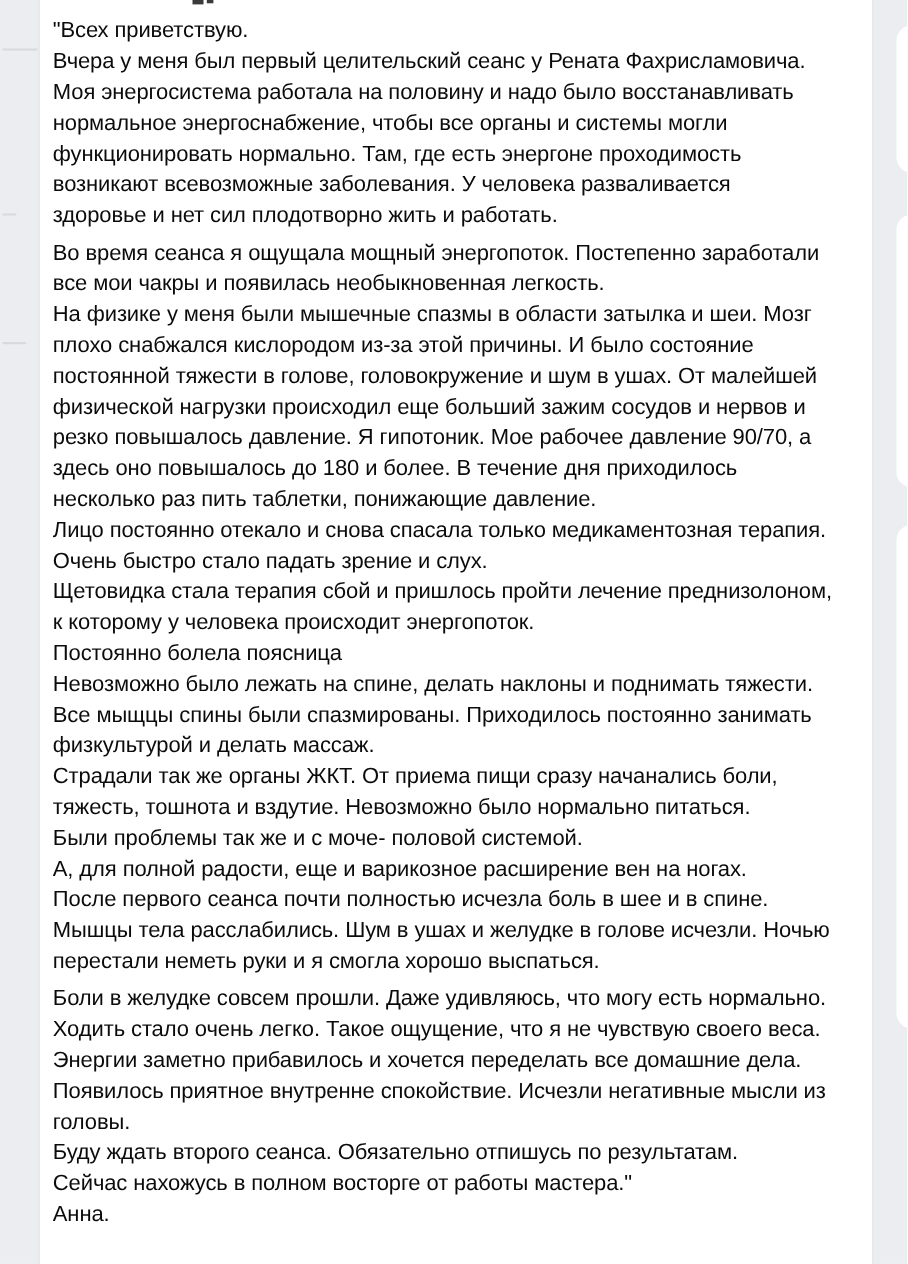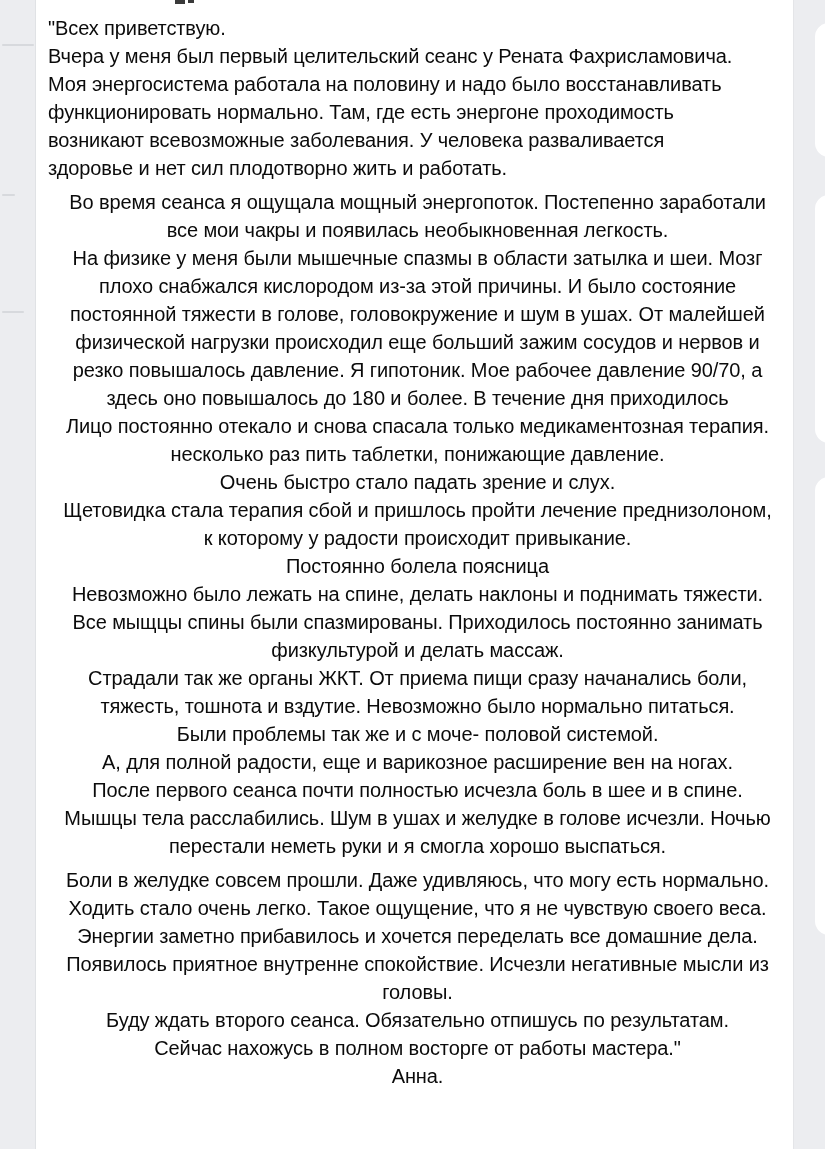--- a/index.html
+++ b/index.html
@@ -27,21 +27,21 @@
   .strip-line.l3{top:311px;left:2px;width:22px;}
   .artifact{position:absolute;background:#3a3a3a;}
   .artifact.a1{left:138px;top:0;width:10px;height:4px;}
   .artifact.a2{left:151px;top:0;width:6px;height:3px;}
   .main-card{
     position:absolute;left:37px;top:0;width:756px;height:1149px;
     background:var(--bg);
     padding:14px 6px 0 11px;
     overflow:hidden;
   }
-  .para + .para{margin-top:6px;text-align:center;}
+  .para + .para{margin-top:6px;}
   .line{
     white-space:pre;
     overflow:hidden;
     height:28px;
     line-height:28px;
     font-size:20px;
     letter-spacing:-0.1px;
     color:var(--text);
   }
   .right-gutter{
@@ -68,38 +68,39 @@
 </div>
 
 <div class="main-card">
   <div class="artifact a1"></div>
   <div class="artifact a2"></div>
   <div id="message-text">
       <div class="para">
         <div class="line">"Всех приветствую.</div>
         <div class="line">Вчера у меня был первый целительский сеанс у Рената Фахрисламовича.</div>
         <div class="line">Моя энергосистема работала на половину и надо было восстанавливать</div>
+        <div class="line">нормальное энергоснабжение, чтобы все органы и системы могли</div>
         <div class="line">функционировать нормально. Там, где есть энергоне проходимость</div>
         <div class="line">возникают всевозможные заболевания. У человека разваливается</div>
         <div class="line">здоровье и нет сил плодотворно жить и работать.</div>
       </div>
       <div class="para">
         <div class="line">Во время сеанса я ощущала мощный энергопоток. Постепенно заработали</div>
         <div class="line">все мои чакры и появилась необыкновенная легкость.</div>
         <div class="line">На физике у меня были мышечные спазмы в области затылка и шеи. Мозг</div>
         <div class="line">плохо снабжался кислородом из-за этой причины. И было состояние</div>
         <div class="line">постоянной тяжести в голове, головокружение и шум в ушах. От малейшей</div>
         <div class="line">физической нагрузки происходил еще больший зажим сосудов и нервов и</div>
         <div class="line">резко повышалось давление. Я гипотоник. Мое рабочее давление 90/70, а</div>
         <div class="line">здесь оно повышалось до 180 и более. В течение дня приходилось</div>
+        <div class="line">несколько раз пить таблетки, понижающие давление.</div>
         <div class="line">Лицо постоянно отекало и снова спасала только медикаментозная терапия.</div>
-        <div class="line">несколько раз пить таблетки, понижающие давление.</div>
         <div class="line">Очень быстро стало падать зрение и слух.</div>
         <div class="line">Щетовидка стала терапия сбой и пришлось пройти лечение преднизолоном,</div>
-        <div class="line">к которому у радости происходит привыкание.</div>
+        <div class="line">к которому у человека происходит энергопоток.</div>
         <div class="line">Постоянно болела поясница</div>
         <div class="line">Невозможно было лежать на спине, делать наклоны и поднимать тяжести.</div>
         <div class="line">Все мыщцы спины были спазмированы. Приходилось постоянно занимать</div>
         <div class="line">физкультурой и делать массаж.</div>
         <div class="line">Страдали так же органы ЖКТ. От приема пищи сразу начанались боли,</div>
         <div class="line">тяжесть, тошнота и вздутие. Невозможно было нормально питаться.</div>
         <div class="line">Были проблемы так же и с моче- половой системой.</div>
         <div class="line">А, для полной радости, еще и варикозное расширение вен на ногах.</div>
         <div class="line">После первого сеанса почти полностью исчезла боль в шее и в спине.</div>
         <div class="line">Мышцы тела расслабились. Шум в ушах и желудке в голове исчезли. Ночью</div>

